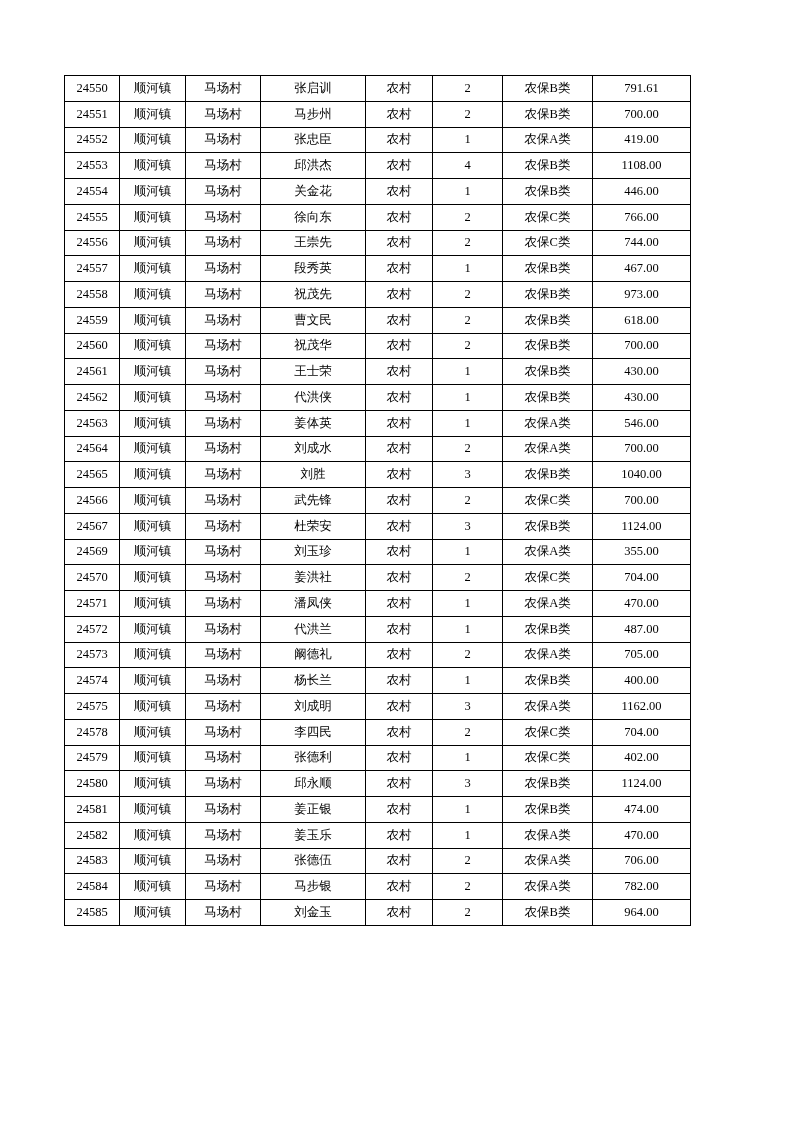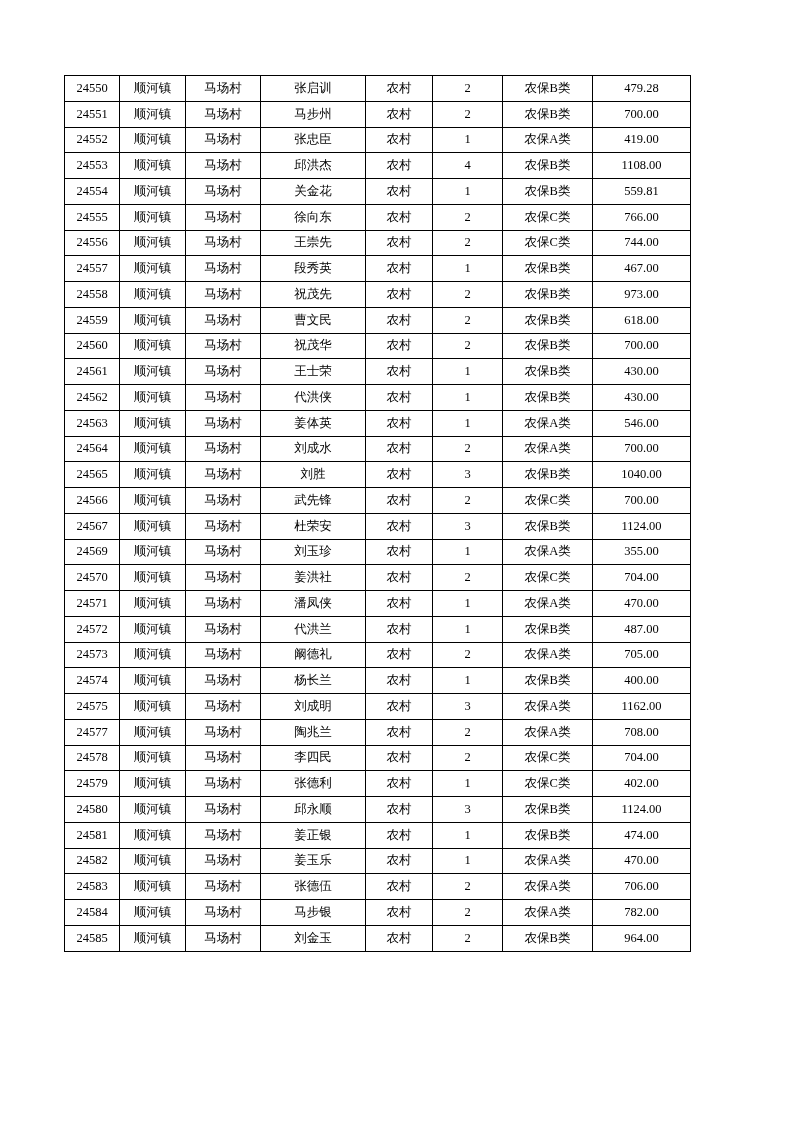--- a/index.html
+++ b/index.html
@@ -61,21 +61,21 @@
     </colgroup>
     <tbody>
         <tr>
           <td>24550</td>
           <td>顺河镇</td>
           <td>马场村</td>
           <td>张启训</td>
           <td>农村</td>
           <td>2</td>
           <td>农保B类</td>
-          <td>479.28</td>
+          <td>791.61</td>
         </tr>
         <tr>
           <td>24551</td>
           <td>顺河镇</td>
           <td>马场村</td>
           <td>马步州</td>
           <td>农村</td>
           <td>2</td>
           <td>农保B类</td>
           <td>700.00</td>
@@ -101,21 +101,21 @@
           <td>1108.00</td>
         </tr>
         <tr>
           <td>24554</td>
           <td>顺河镇</td>
           <td>马场村</td>
           <td>关金花</td>
           <td>农村</td>
           <td>1</td>
           <td>农保B类</td>
-          <td>559.81</td>
+          <td>446.00</td>
         </tr>
         <tr>
           <td>24555</td>
           <td>顺河镇</td>
           <td>马场村</td>
           <td>徐向东</td>
           <td>农村</td>
           <td>2</td>
           <td>农保C类</td>
           <td>766.00</td>
@@ -302,30 +302,20 @@
         </tr>
         <tr>
           <td>24575</td>
           <td>顺河镇</td>
           <td>马场村</td>
           <td>刘成明</td>
           <td>农村</td>
           <td>3</td>
           <td>农保A类</td>
           <td>1162.00</td>
-        </tr>
-        <tr>
-          <td>24577</td>
-          <td>顺河镇</td>
-          <td>马场村</td>
-          <td>陶兆兰</td>
-          <td>农村</td>
-          <td>2</td>
-          <td>农保A类</td>
-          <td>708.00</td>
         </tr>
         <tr>
           <td>24578</td>
           <td>顺河镇</td>
           <td>马场村</td>
           <td>李四民</td>
           <td>农村</td>
           <td>2</td>
           <td>农保C类</td>
           <td>704.00</td>

